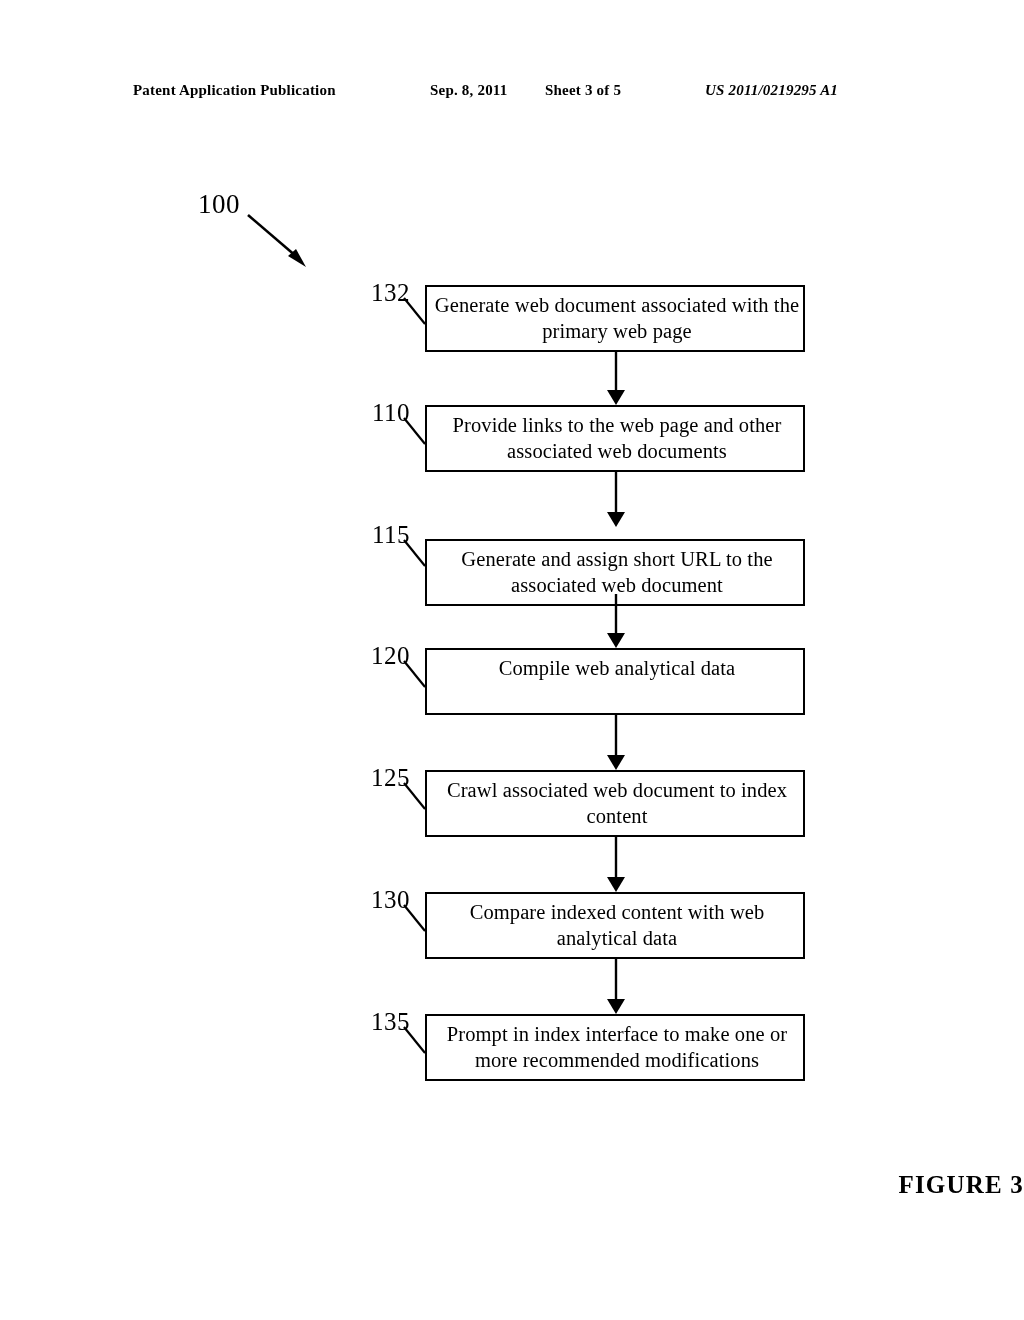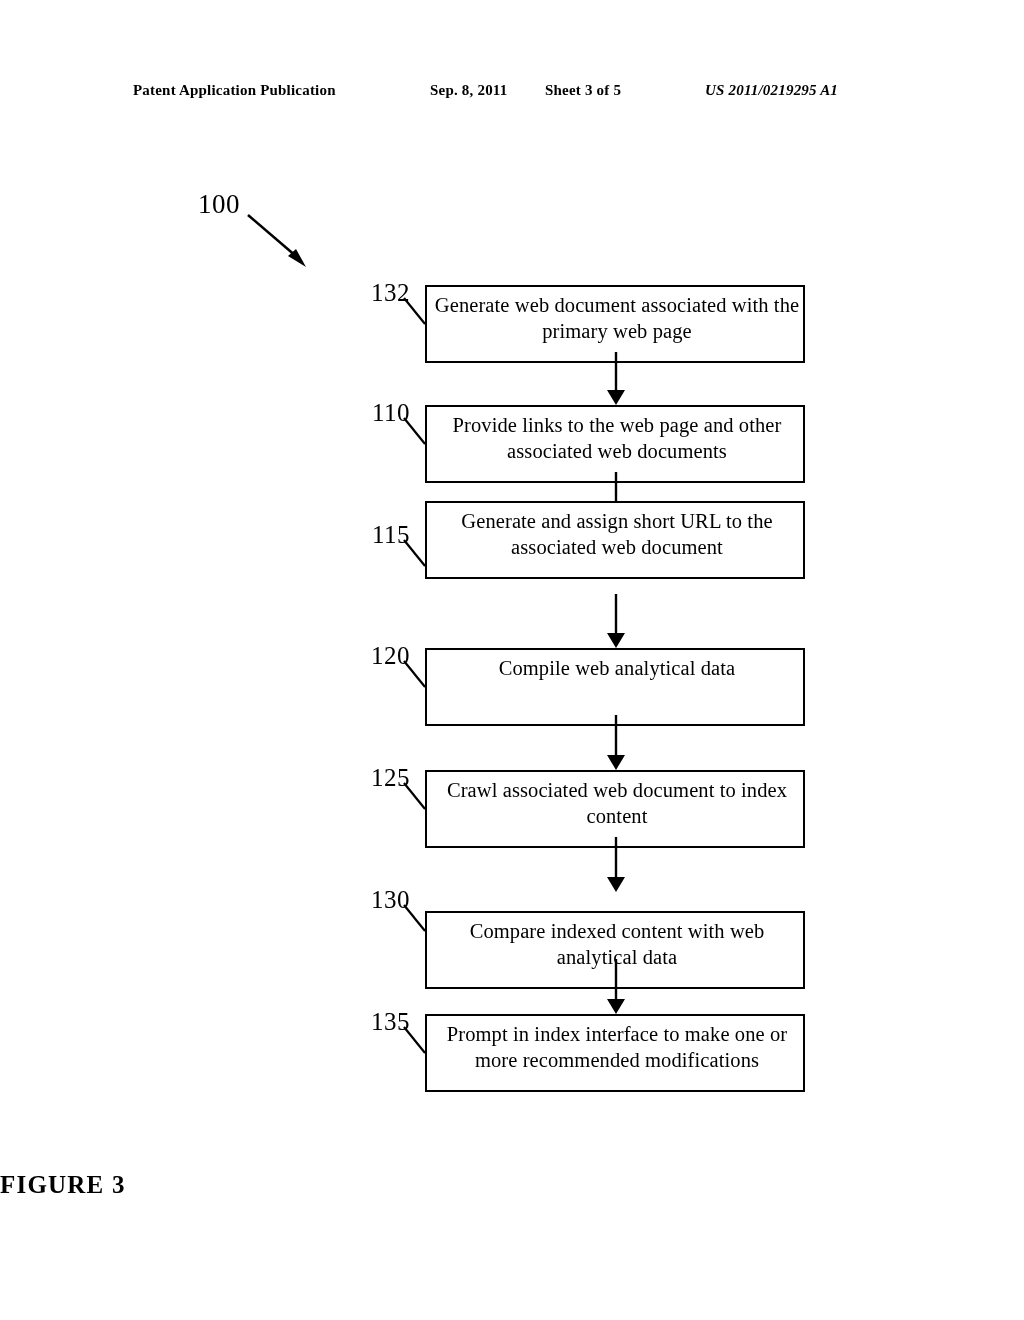--- a/index.html
+++ b/index.html
@@ -60,21 +60,21 @@
     width: 1024px;
     height: 1320px;
   }
   .step {
     position: absolute;
     left: 425px;
     width: 380px;
     box-sizing: border-box;
     border: 2.2px solid #000000;
     background: #ffffff;
-    height: 78px;
+    height: 67px;
   }
   .step-text {
     position: absolute;
     left: 0;
     top: 5px;
     width: 380px;
     text-align: center;
     font-size: 20.5px;
     line-height: 26px;
     letter-spacing: 0.1px;
@@ -97,21 +97,21 @@
     width: 40px;
     height: 56px;
   }
 
   
   #caption {
     position: absolute;
     left: 0;
     top: 1171px;
     width: 1024px;
-    text-align: left;
+    text-align: right;
     font-weight: bold;
     font-size: 25px;
     letter-spacing: 1.2px;
   }
 </style>
 </head>
 <body>
 
 <div id="page">
 
@@ -151,21 +151,21 @@
     </div>
     <svg class="connector" style="top:472px;" viewBox="0 0 40 56">
       <line x1="20" y1="0" x2="20" y2="42" stroke="#000" stroke-width="2.4"></line>
       <polygon points="20,55 11,40 29,40" fill="#000"></polygon>
     </svg>
 
     <div class="ref-num" style="left:352px; top:521px;">115</div>
     <svg class="leader" style="left:402px; top:538px;" viewBox="0 0 26 30">
       <line x1="2" y1="2" x2="23" y2="28" stroke="#000" stroke-width="2.2"></line>
     </svg>
-    <div class="step" style="top:501px;padding-left:32px;">
+    <div class="step" style="top:539px;padding-left:32px;">
       <div class="step-text">Generate and assign short URL to the associated web document</div>
     </div>
     <svg class="connector" style="top:594px;" viewBox="0 0 40 56">
       <line x1="20" y1="0" x2="20" y2="41" stroke="#000" stroke-width="2.4"></line>
       <polygon points="20,54 11,39 29,39" fill="#000"></polygon>
     </svg>
 
     <div class="ref-num" style="left:352px; top:642px;">120</div>
     <svg class="leader" style="left:402px; top:659px;" viewBox="0 0 26 30">
       <line x1="2" y1="2" x2="23" y2="28" stroke="#000" stroke-width="2.2"></line>
@@ -187,21 +187,21 @@
     </div>
     <svg class="connector" style="top:837px;" viewBox="0 0 40 56">
       <line x1="20" y1="0" x2="20" y2="42" stroke="#000" stroke-width="2.4"></line>
       <polygon points="20,55 11,40 29,40" fill="#000"></polygon>
     </svg>
 
     <div class="ref-num" style="left:352px; top:886px;">130</div>
     <svg class="leader" style="left:402px; top:903px;" viewBox="0 0 26 30">
       <line x1="2" y1="2" x2="23" y2="28" stroke="#000" stroke-width="2.2"></line>
     </svg>
-    <div class="step" style="top:892px;margin-top:19px;">
+    <div class="step" style="top:892px;">
       <div class="step-text">Compare indexed content with web analytical data</div>
     </div>
     <svg class="connector" style="top:959px;" viewBox="0 0 40 56">
       <line x1="20" y1="0" x2="20" y2="42" stroke="#000" stroke-width="2.4"></line>
       <polygon points="20,55 11,40 29,40" fill="#000"></polygon>
     </svg>
 
     <div class="ref-num" style="left:352px; top:1008px;">135</div>
     <svg class="leader" style="left:402px; top:1025px;" viewBox="0 0 26 30">
       <line x1="2" y1="2" x2="23" y2="28" stroke="#000" stroke-width="2.2"></line>

